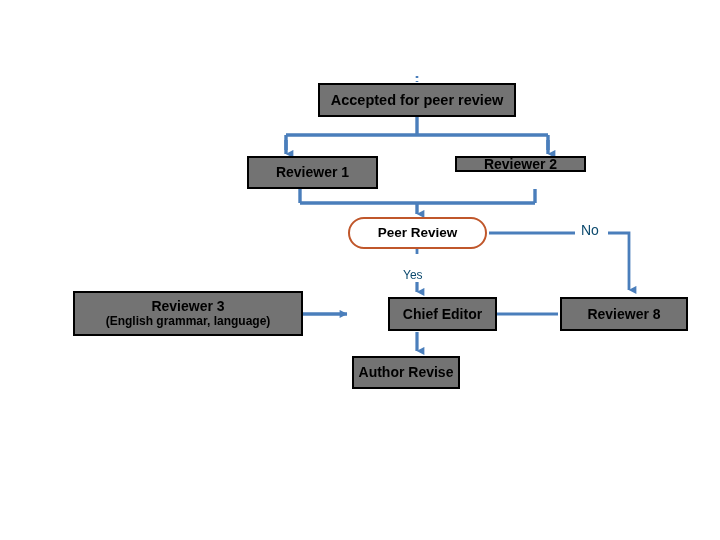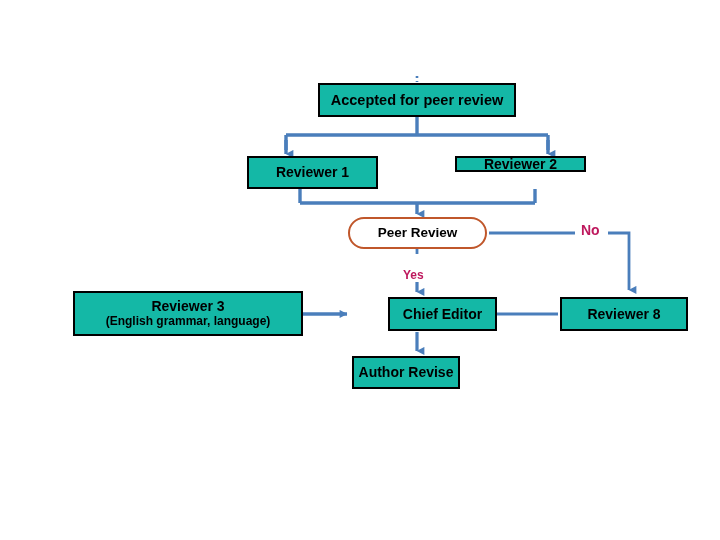--- a/index.html
+++ b/index.html
@@ -30,42 +30,42 @@
     box-sizing: border-box;
     display: flex;
     flex-direction: column;
     align-items: center;
     justify-content: center;
     text-align: center;
     color: #000000;
     z-index: 5;
   }
   .node.box {
-    background: #14b8a6;
+    background: #737373;
     border: 2.6px solid #000000;
   }
   .node.oval {
     background: #ffffff;
     border: 2.2px solid #C0572B;
     border-radius: 999px;
   }
   .node-title {
     font-weight: bold;
     line-height: 1.15;
     white-space: nowrap;
   }
   .node-sub {
     font-weight: bold;
     line-height: 1.15;
     white-space: nowrap;
   }
   .edge-label {
     position: absolute;
-    font-weight: bold;
-    color: #be185d;
+    font-weight: normal;
+    color: #0c4a6e;
     background: #ffffff;
     padding: 0 3px;
     white-space: nowrap;
     z-index: 6;
   }
   
   #node-accepted   { left: 318px; top: 83px;  width: 198px; height: 34px;  font-size: 14.5px; }
   #node-reviewer1  { left: 247px; top: 156px; width: 131px; height: 33px;  font-size: 14px; }
   #node-reviewer2  { left: 455px; top: 156px; width: 131px; height: 16px;  font-size: 14px; }
   #node-peerreview { left: 348px; top: 217px; width: 139px; height: 32px;  font-size: 13.5px; }

